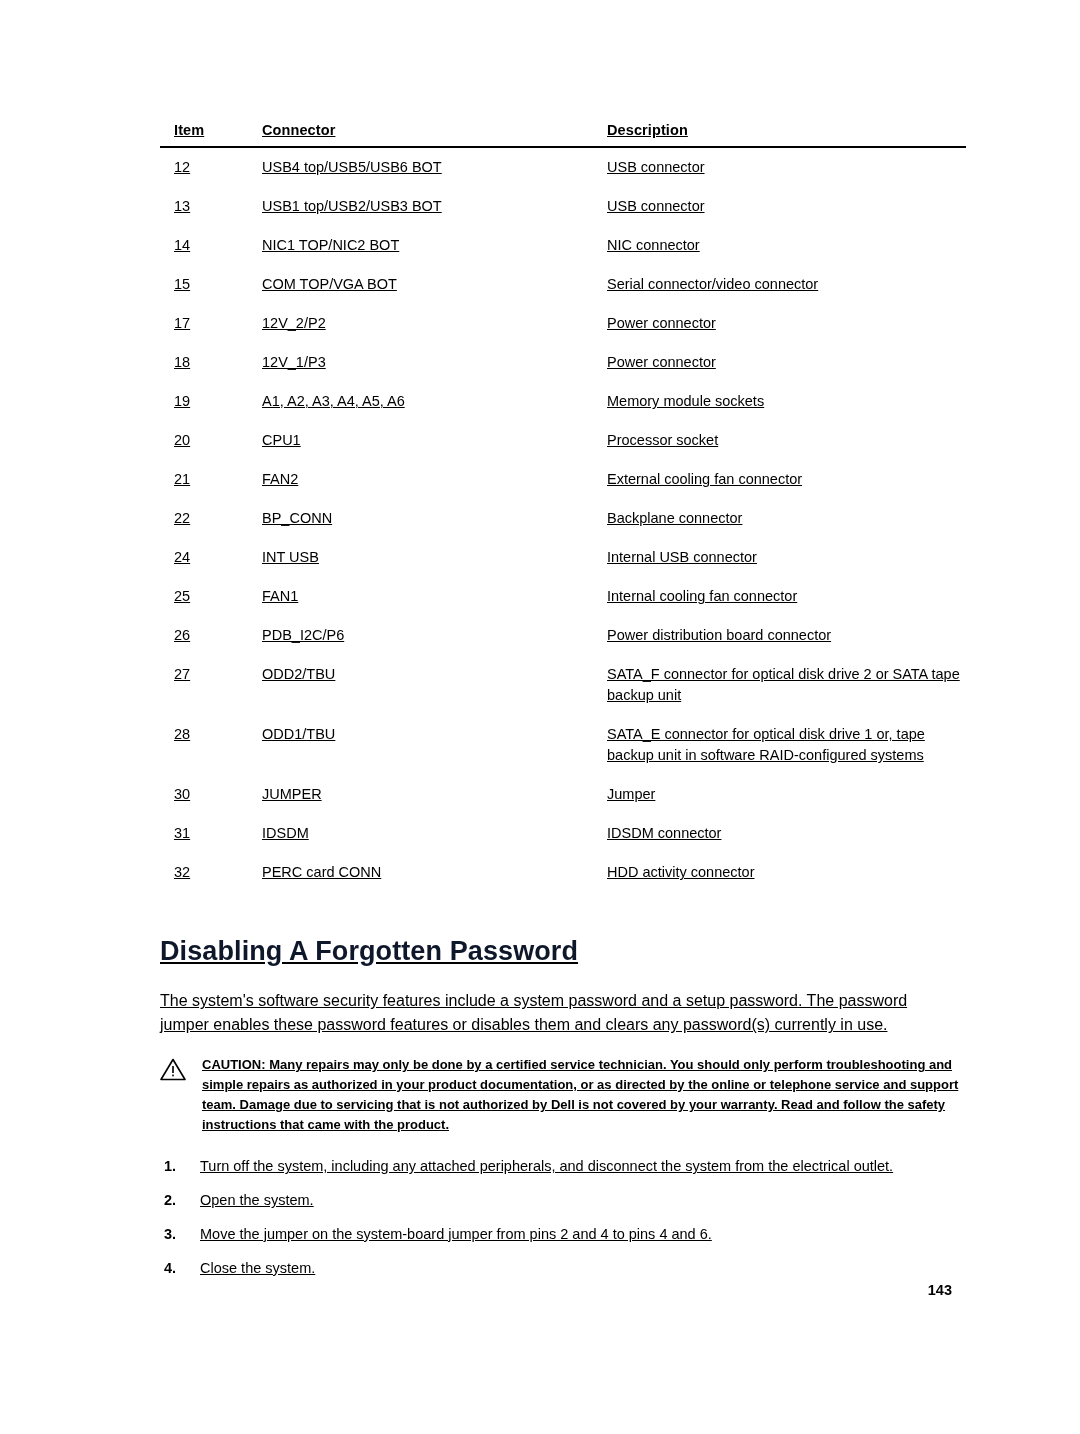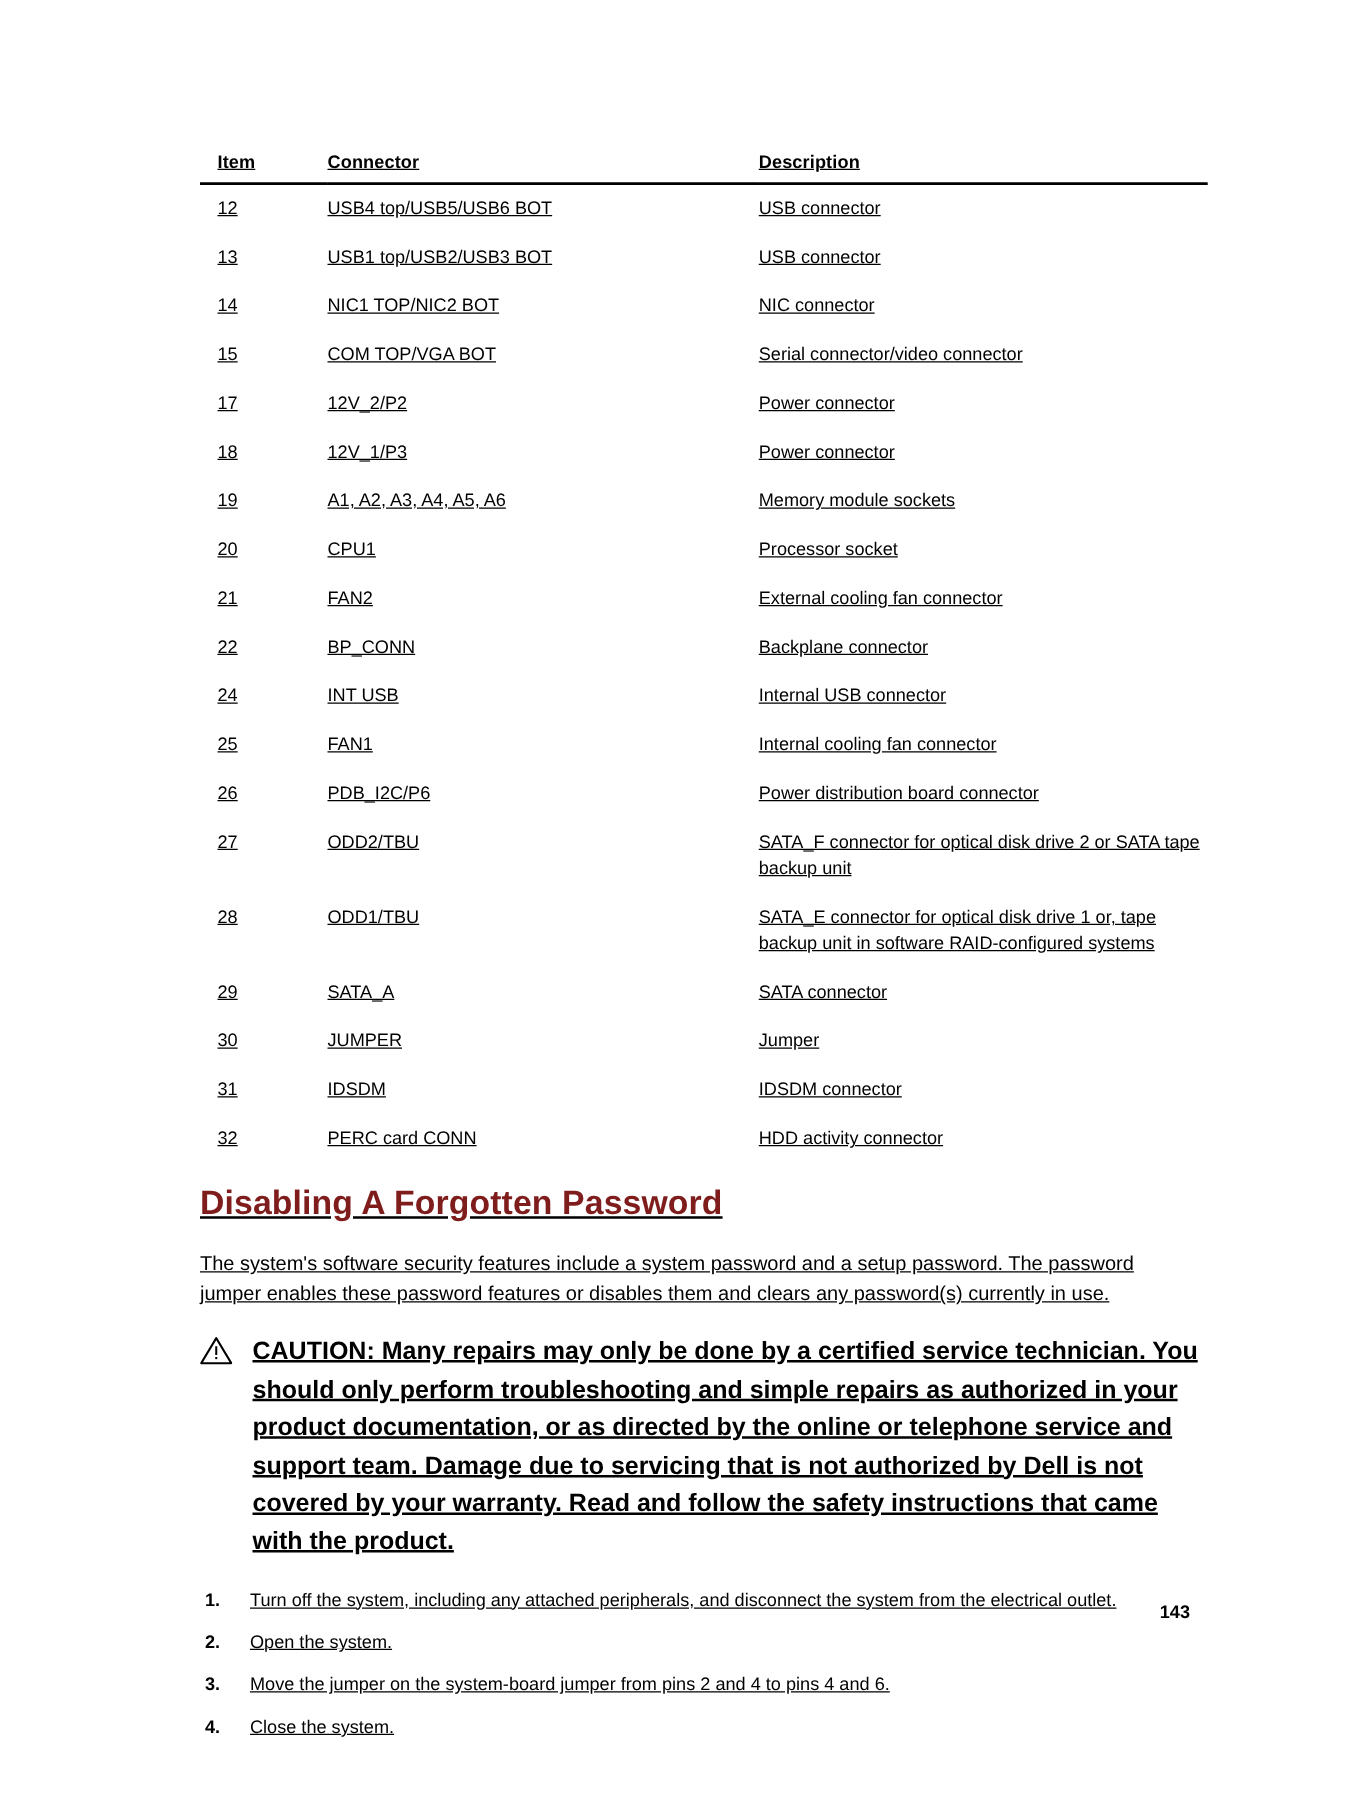--- a/index.html
+++ b/index.html
@@ -52,23 +52,23 @@
   .col-item { width: 88px; padding-left: 14px !important; }
   .col-conn { width: 345px; margin-left: 23px; }
   .col-desc { width: 359px; }
   th.col-item { padding-left: 14px !important; }
   td.col-item { font-size: 14px; }
 
   
   h1.section-title {
     font-size: 27px;
     font-weight: bold;
-    margin: 16px 0 0 0;
+    margin: 44px 0 0 0;
     letter-spacing: 0.1px;
-    color: #7f1d1d;
+    color: #0f172a;
   }
 
   p.intro {
     font-size: 16px;
     line-height: 1.5;
     margin: 22px 0 0 0;
     width: 760px;
   }
 
   
@@ -79,21 +79,21 @@
     width: 760px;
   }
   .caution-icon {
     position: absolute;
     left: 0;
     top: 3px;
     width: 26px;
     height: 23px;
   }
   .caution-text {
-    font-size: 20px;
+    font-size: 13px;
     font-weight: bold;
     line-height: 1.52;
   }
 
   
   ol.steps {
     margin: 22px 0 0 0;
     padding: 0;
     list-style: none;
   }
@@ -205,25 +205,20 @@
           </tr>
           <tr>
             <td class="col-item">27</td>
             <td class="col-conn">ODD2/TBU</td>
             <td class="col-desc">SATA_F connector for optical disk drive 2 or SATA tape backup unit</td>
           </tr>
           <tr>
             <td class="col-item">28</td>
             <td class="col-conn">ODD1/TBU</td>
             <td class="col-desc">SATA_E connector for optical disk drive 1 or, tape backup unit in software RAID-configured systems</td>
-          </tr>
-          <tr>
-            <td class="col-item">29</td>
-            <td class="col-conn">SATA_A</td>
-            <td class="col-desc">SATA connector</td>
           </tr>
           <tr>
             <td class="col-item">30</td>
             <td class="col-conn">JUMPER</td>
             <td class="col-desc">Jumper</td>
           </tr>
           <tr>
             <td class="col-item">31</td>
             <td class="col-conn">IDSDM</td>
             <td class="col-desc">IDSDM connector</td>

